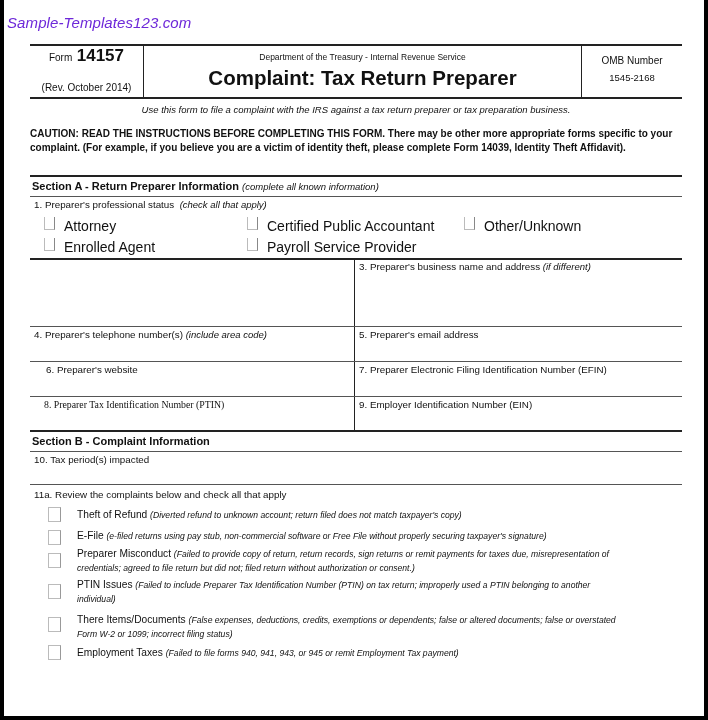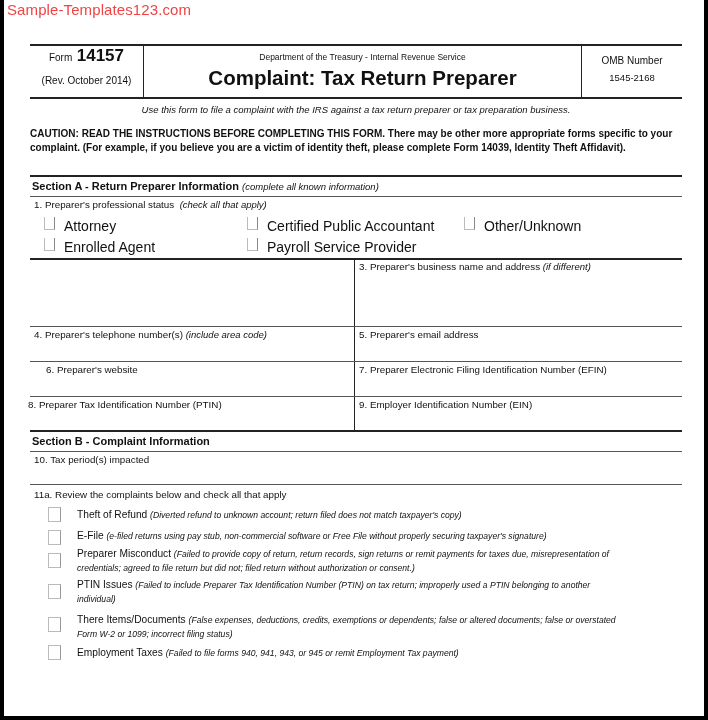--- a/index.html
+++ b/index.html
@@ -3,33 +3,33 @@
   <meta charset="utf-8">
   <style>
     * { box-sizing: border-box; margin: 0; padding: 0; }
     html, body { width: 708px; height: 720px; overflow: hidden; background: #000; }
     body { font-family: "Liberation Sans", sans-serif; color: #111; position: relative; }
     .page {
       position: absolute; left: 4px; top: 0; width: 700px; height: 716px;
       background: #fff;
     }
     .watermark {
-      position: absolute; left: 3px; top: 1px; font-size: 15px; color: #ef4444;
-      font-family: "Liberation Sans", sans-serif; letter-spacing: 0.1px;
+      position: absolute; left: 3px; top: 14px; font-size: 15px; color: #6d28d9;
+      font-family: "Liberation Sans", sans-serif; letter-spacing: 0.1px; font-style: italic;
     }
     .abs { position: absolute; }
     .hr { position: absolute; left: 26px; width: 652px; background: #222; }
     .hr.thick { height: 2px; }
     .hr.thin { height: 1px; background: #555; }
     .vr { position: absolute; width: 1px; background: #222; }
 
     .formno { position: absolute; left: 26px; top: 46px; width: 113px; text-align: center; }
     .formno .lbl { font-size: 10px; }
     .formno .num { font-size: 17px; font-weight: bold; }
-    .formno .rev { font-size: 10px; margin-top: 9px; }
+    .formno .rev { font-size: 10px; margin-top: 16px; }
 
     .dept { position: absolute; left: 140px; top: 52px; width: 437px; text-align: center; font-size: 8.5px; }
     .title { position: absolute; left: 140px; top: 66px; width: 437px; text-align: center; font-size: 20.5px; font-weight: bold; }
     .omb { position: absolute; left: 578px; top: 55px; width: 100px; text-align: center; }
     .omb .l1 { font-size: 10px; }
     .omb .l2 { font-size: 9.5px; margin-top: 6px; }
 
     .intro { position: absolute; left: 26px; top: 104px; width: 652px; text-align: center; font-size: 9.5px; font-style: italic; }
     .caution { position: absolute; left: 26px; top: 127px; width: 652px; font-size: 10px; font-weight: bold; line-height: 14px; }
 
@@ -118,21 +118,21 @@
   <div class="hr thin" style="top:361px;"></div>
 
   <div class="abs" style="left:26px; top:362px; width:324px; height:34px;">
     <div class="field-label" style="left:16px; top:2px;">6. Preparer's website</div>
   </div>
   <div class="abs" style="left:351px; top:362px; width:327px; height:34px;">
     <div class="field-label" style="left:4px; top:2px; white-space:nowrap;">7. Preparer Electronic Filing Identification Number (EFIN)</div>
   </div>
   <div class="hr thin" style="top:396px;"></div>
 
-  <div class="abs" style="left:20px; top:397px; width:324px; height:33px;">
+  <div class="abs" style="left:36px; top:397px; width:324px; height:33px;font-family:Liberation Serif, serif;">
     <div class="field-label" style="left:4px; top:2px;">8. Preparer Tax Identification Number (PTIN)</div>
   </div>
   <div class="abs" style="left:351px; top:397px; width:327px; height:33px;">
     <div class="field-label" style="left:4px; top:2px;">9. Employer Identification Number (EIN)</div>
   </div>
 
   <div class="hr thick" style="top:430px;"></div>
   <div class="sec-title" style="top:435px;">Section B - Complaint Information</div>
   <div class="hr thin" style="top:451px;"></div>
   <div class="abs" style="left:26px; top:452px; width:652px; height:32px;">

